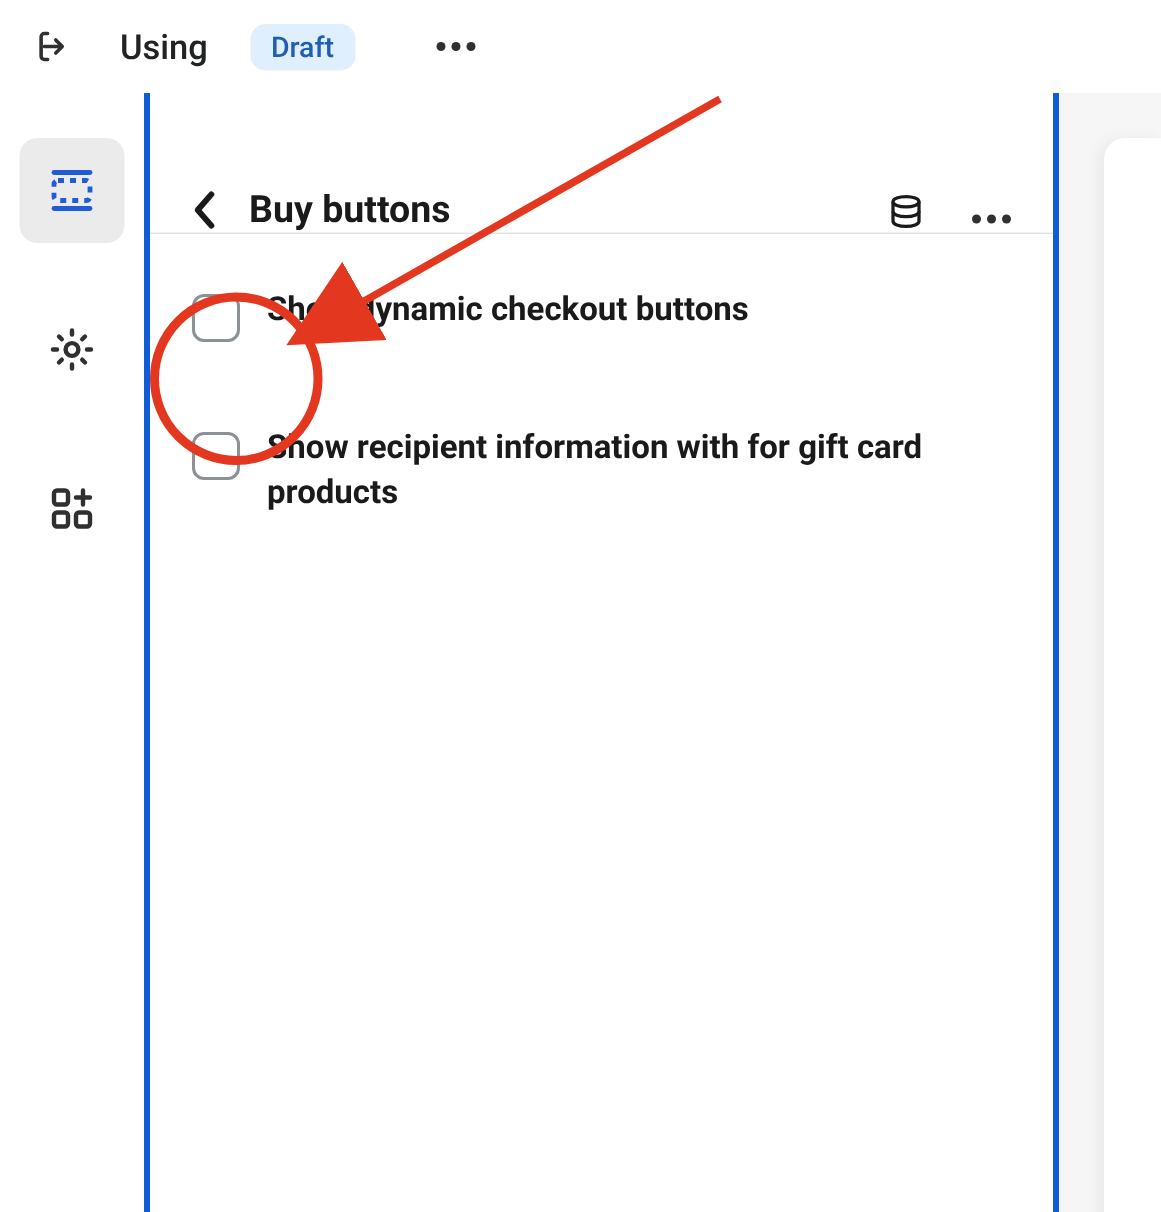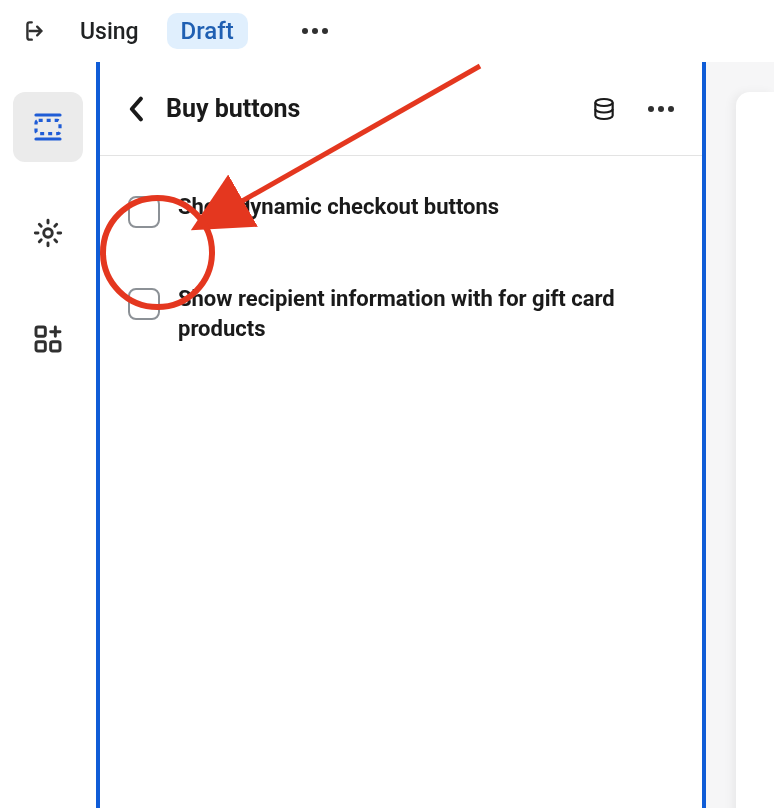--- a/index.html
+++ b/index.html
@@ -20,21 +20,21 @@
     gap: 28px;
   }
   .exit-btn { display:flex; align-items:center; justify-content:center; width:34px; height:34px; cursor:pointer; }
   .exit-btn svg { width:26px; height:26px; stroke:#303030; stroke-width:2.2; fill:none; }
   .theme-name { font-size: 23px; font-weight: 500; color:#202223; }
   .draft-badge {
     background:#e0effd;
     color:#1f5fb2;
     border-radius: 10px;
     padding: 4px 14px;
-    font-size: 24px;
+    font-size: 19px;
     font-weight:500;
   }
   .kebab { display:flex; gap:4px; padding:6px; cursor:pointer; margin-left:20px;}
   .kebab span { width:6px; height:6px; background:#303030; border-radius:50%; }
   .layout { display:flex; height: calc(100% - 62px); }
   .sidebar {
     width: 96px;
     padding-top: 30px;
     display:flex;
     flex-direction:column;
@@ -55,21 +55,21 @@
     border-left: 4px solid #0f5cd7;
     border-right: 4px solid #0f5cd7;
     background:#fff;
     display:flex; flex-direction:column;
     position:relative;
   }
   .panel-header {
     height: 94px;
     border-bottom:1px solid #e3e3e3;
     display:flex;
-    align-items:center;
+    align-items:flex-end;
     padding: 0 22px;
     gap: 14px;
   }
   .back-chevron { width:30px; height:30px; display:flex; align-items:center; justify-content:center; cursor:pointer;}
   .back-chevron svg { width:16px; height:26px; stroke:#1a1a1a; stroke-width:3; fill:none; }
   .panel-title { font-size:25px; font-weight:700; color:#1a1a1a; flex:1; }
   .hdr-icon { width:28px; height:28px; cursor:pointer; display:flex; align-items:center; justify-content:center;}
   .hdr-icon svg { width:26px; height:26px; stroke:#1a1a1a; stroke-width:2; fill:none;}
   .panel-body { padding: 36px 28px; overflow-y:auto; }
   .setting-row { display:flex; gap:18px; margin-bottom: 56px; }

